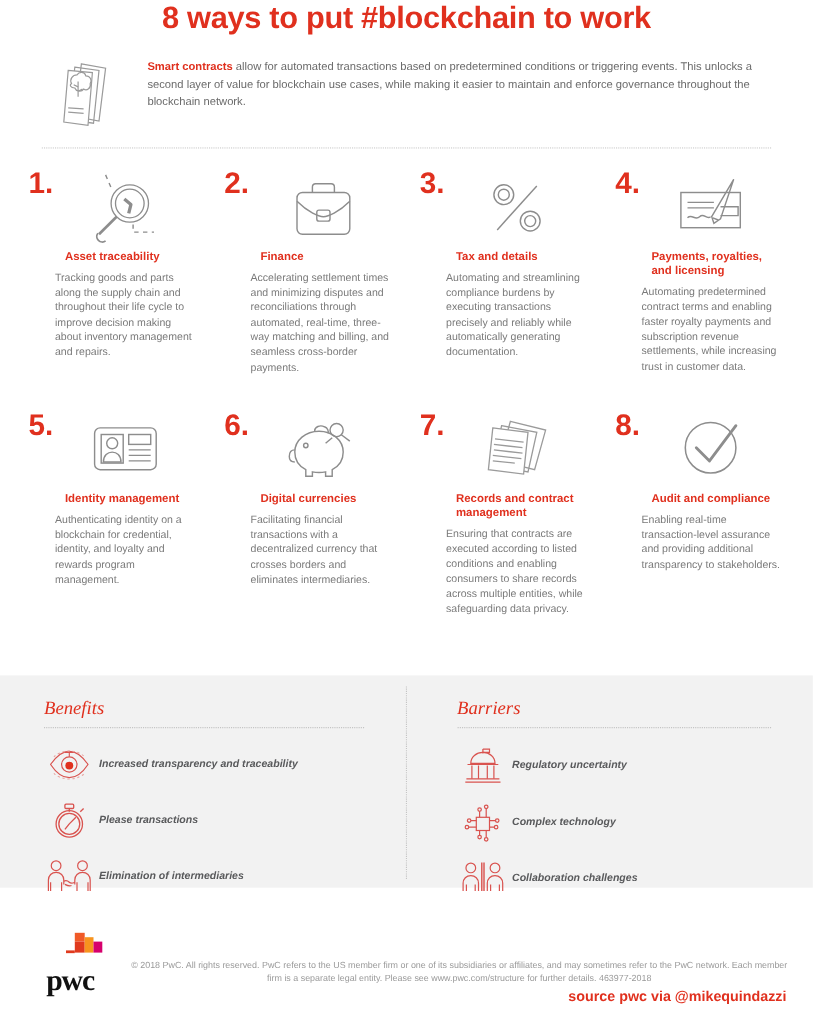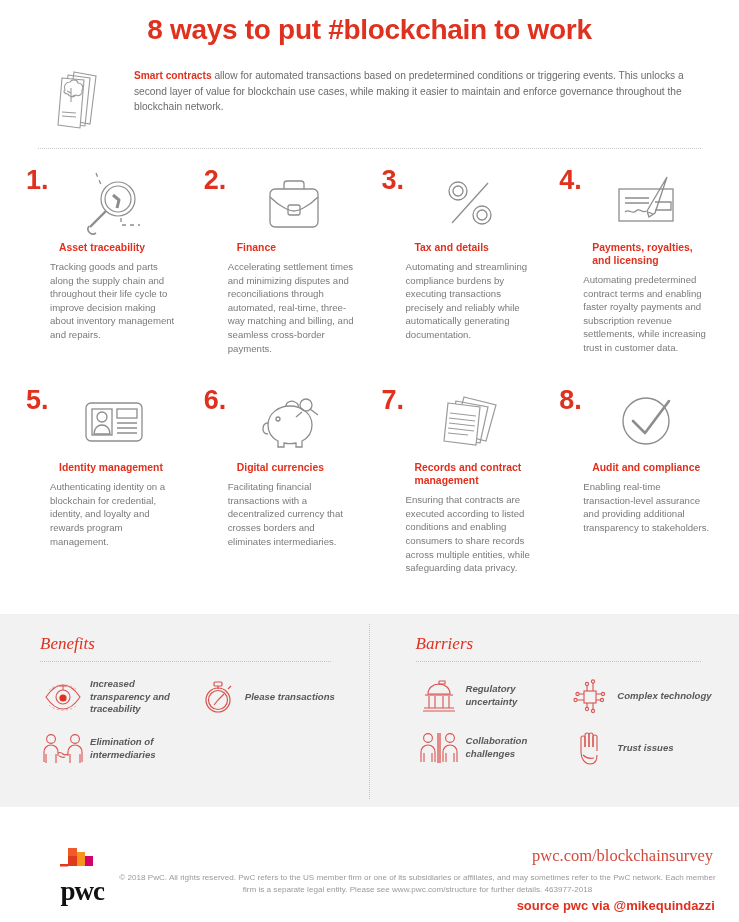--- a/index.html
+++ b/index.html
@@ -12,21 +12,20 @@
   }
   .page { position: relative; width: 739px; height: 922px; background:#fff; }
 
   
   .title {
     text-align: center;
     color: #e0301e;
     font-size: 28px;
     font-weight: bold;
     letter-spacing: -0.3px;
-    padding-top: 14px;
   }
 
   
   .intro {
     display: flex;
     align-items: flex-start;
     padding: 18px 46px 0 52px;
   }
   .intro-icon { width: 70px; flex: 0 0 70px; padding-top: 2px; }
   .intro-text {
@@ -98,39 +97,38 @@
     height: 175px;
   }
   .panel-title {
     color: #e0301e;
     font-family: "Liberation Serif", "DejaVu Serif", serif;
     font-size: 17px;
     font-weight: normal;
     margin-bottom: 7px;
   }
   .panel-rule { border-top: 1.5px dotted #c4c4c4; height:1px; margin-bottom: 16px; width: 96%;}
-  .panel-items { display: grid; grid-template-columns: 1fr 1fr; row-gap: 16px; column-gap: 6px;}
+  .panel-items { display: grid; grid-template-columns: 1fr; row-gap: 16px; column-gap: 6px;}
   .panel-item { display: flex; align-items: center; }
   .panel-item-icon { flex: 0 0 46px; display:flex; align-items:center; justify-content:center; }
   .panel-item-label {
     font-size: 9.6px;
     font-weight: bold;
     line-height: 12.6px;
     color: #58595b;
     padding-left: 4px;
   }
 
   
   .footer { position: absolute; left:0; right:0; top: 810px; height: 112px; background:#fff; }
   .pwc-logo { position: absolute; left: 42px; top: 34px; }
   .pwc-word {
     font-family: "Liberation Serif", "DejaVu Serif", serif;
     font-size: 27px; font-weight: bold; color: #111; letter-spacing: -1px;
     line-height: 26px;
-    text-align: right;
   }
   .footer-url {
     position: absolute; right: 26px; top: 36px;
     color: #d04a3f;
     font-family: "Liberation Serif", "DejaVu Serif", serif;
     font-size: 16.5px;
   }
   .footer-legal {
     position: absolute; left: 118px; right: 22px; top: 62px;
     text-align: center;
@@ -480,18 +478,17 @@
       <svg width="62" height="34" viewBox="0 0 62 34">
         <rect x="26" y="4" width="9" height="8" fill="#f05a28"></rect>
         <rect x="26" y="12" width="9" height="10" fill="#e03a1e"></rect>
         <rect x="35" y="8" width="8" height="14" fill="#f7941e"></rect>
         <rect x="43" y="12" width="8" height="10" fill="#d6006d"></rect>
         <rect x="18" y="20" width="8" height="2.5" fill="#e03a1e"></rect>
       </svg>
       <div class="pwc-word">pwc</div>
     </div>
 
-    <div class="footer-url">pwc.com/blockchainsurvey</div>
     <div class="footer-legal">© 2018 PwC. All rights reserved. PwC refers to the US member firm or one of its subsidiaries or affiliates, and may sometimes refer to the PwC network. Each member firm is a separate legal entity. Please see www.pwc.com/structure for further details. 463977-2018</div>
     <div class="footer-source">source pwc via @mikequindazzi</div>
   </div>
 
 </div>
 
 </body></html>

